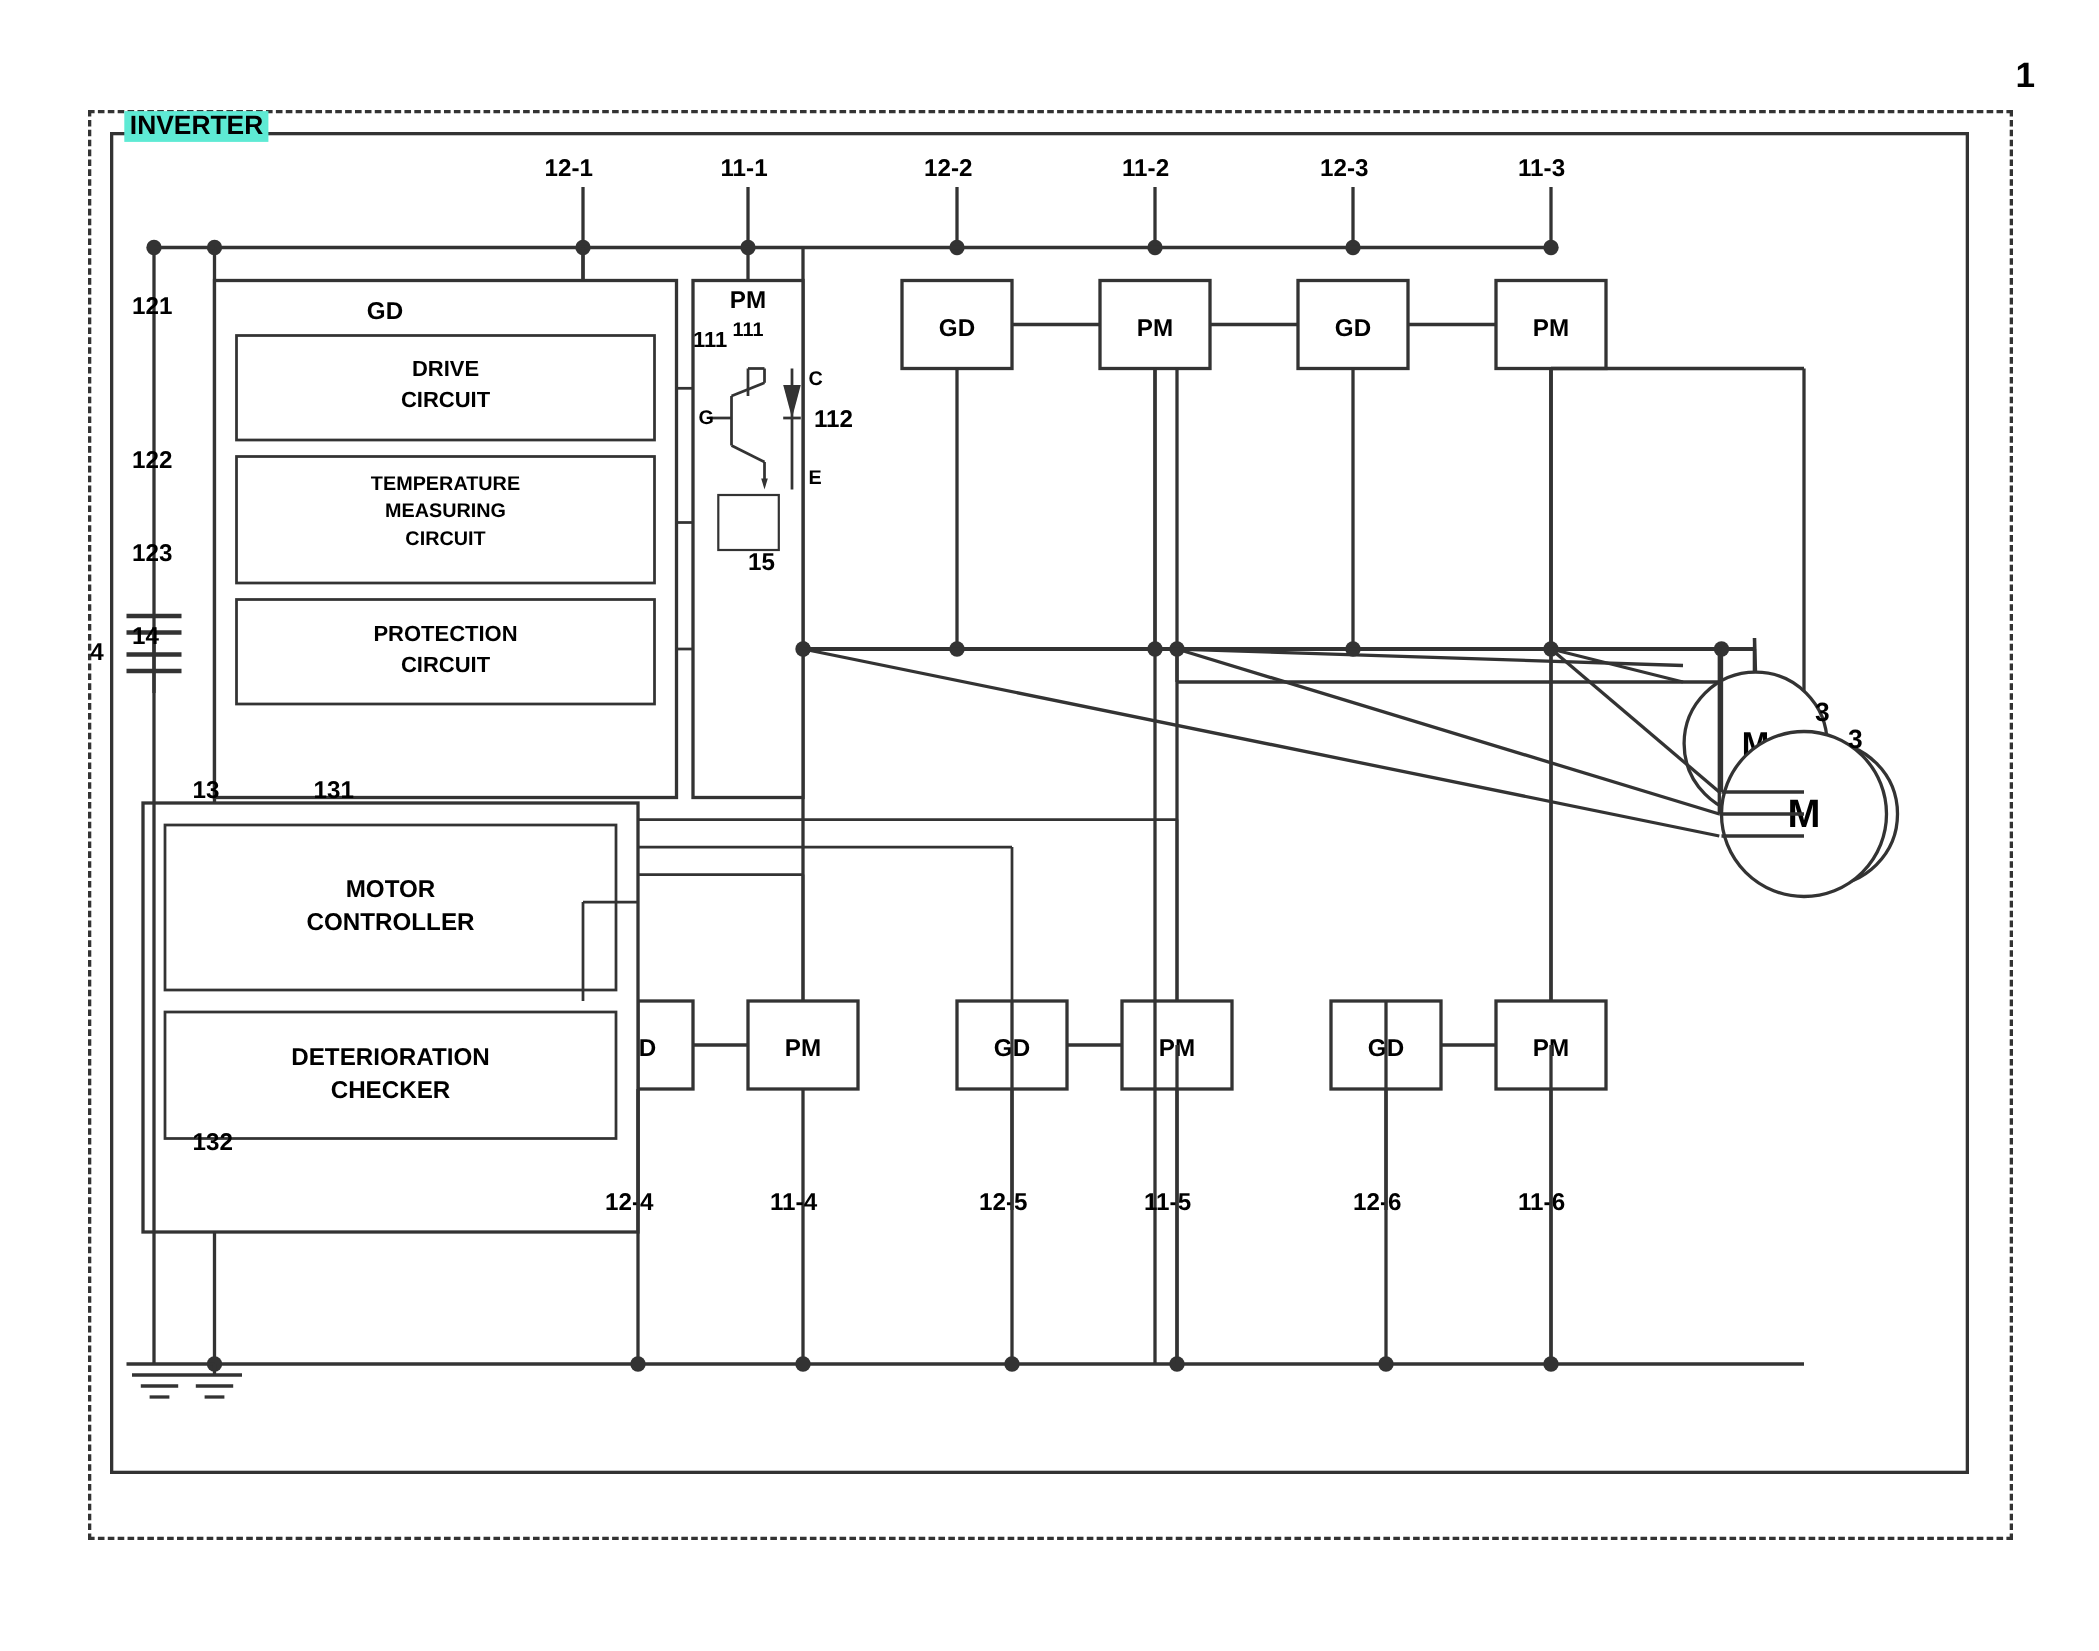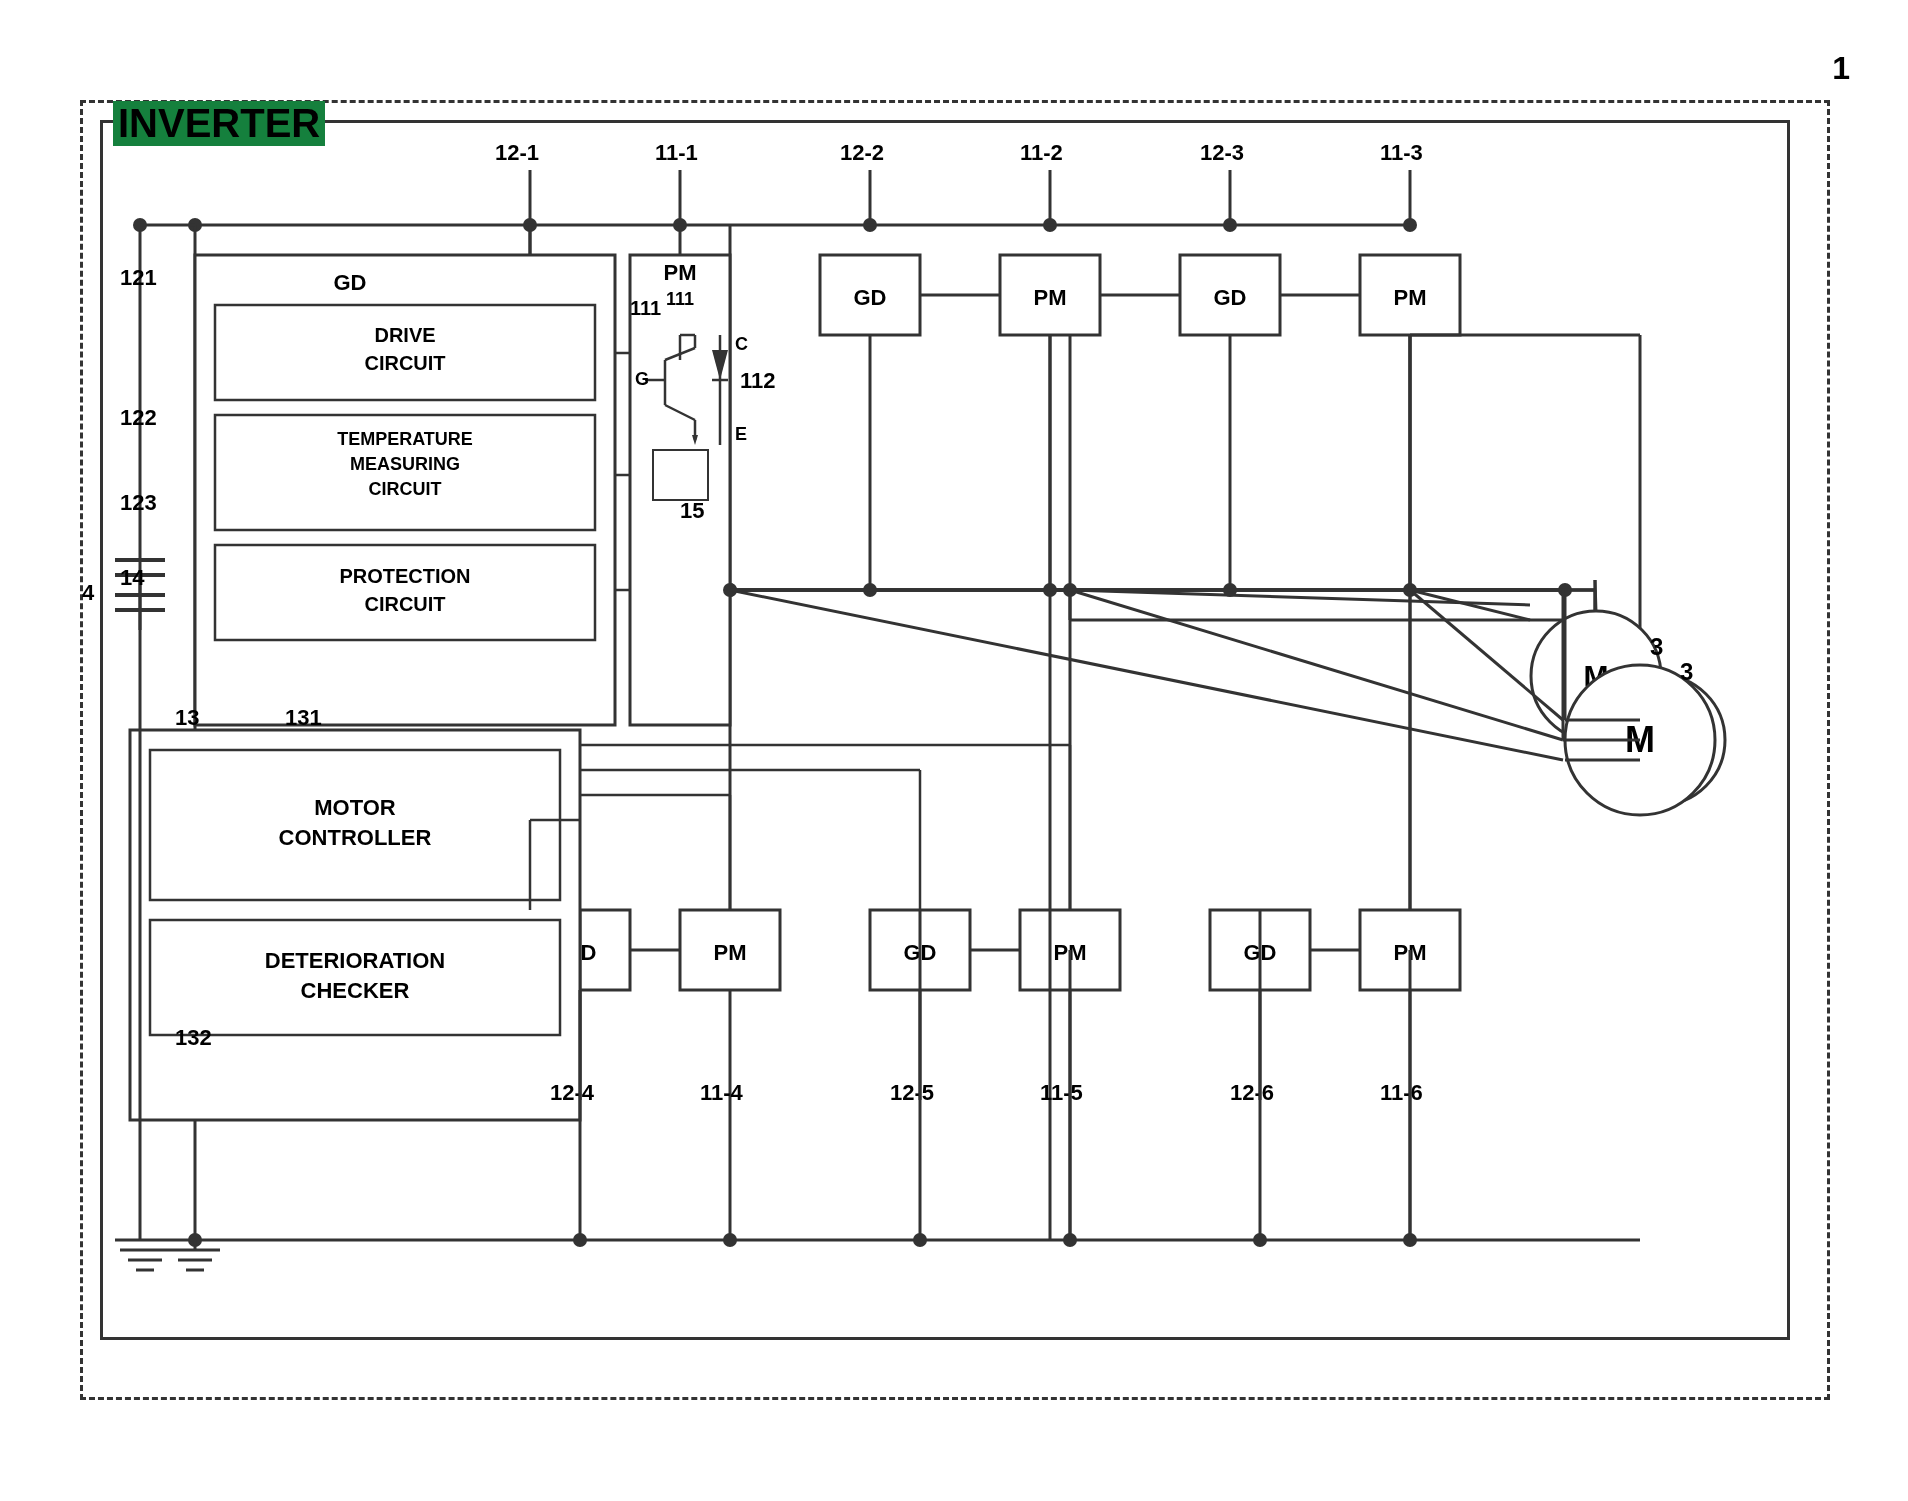--- a/index.html
+++ b/index.html
@@ -40,23 +40,23 @@
       top: 80px;
       left: 60px;
       width: 1690px;
       height: 1220px;
       border: 3px solid #333;
     }
     .inverter-label {
       position: absolute;
       top: -22px;
       left: 10px;
-      font-size: 40px;
+      font-size: 24px;
       font-weight: bold;
-      background: #15803d;
+      background: #5eead4;
       padding: 0 5px;
     }
     
     .num-label {
       position: absolute;
       font-size: 22px;
       font-weight: bold;
     }
     
     .svg-overlay {

